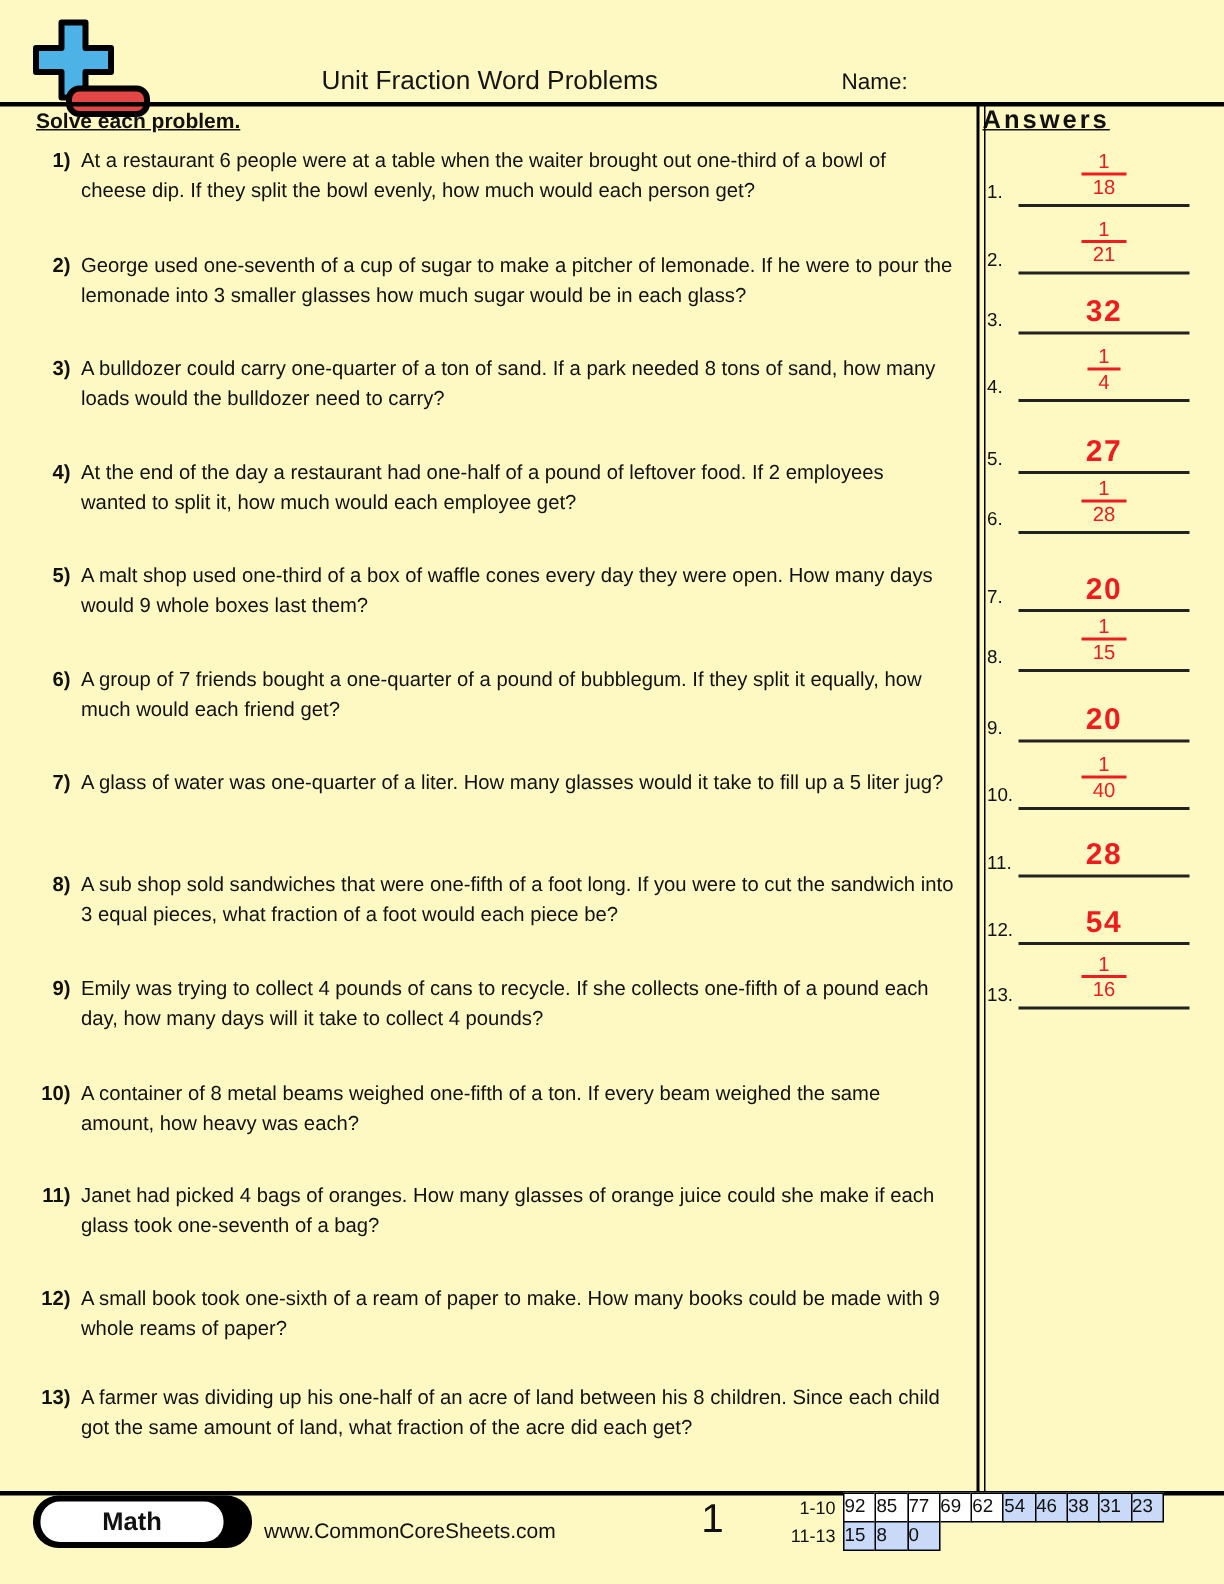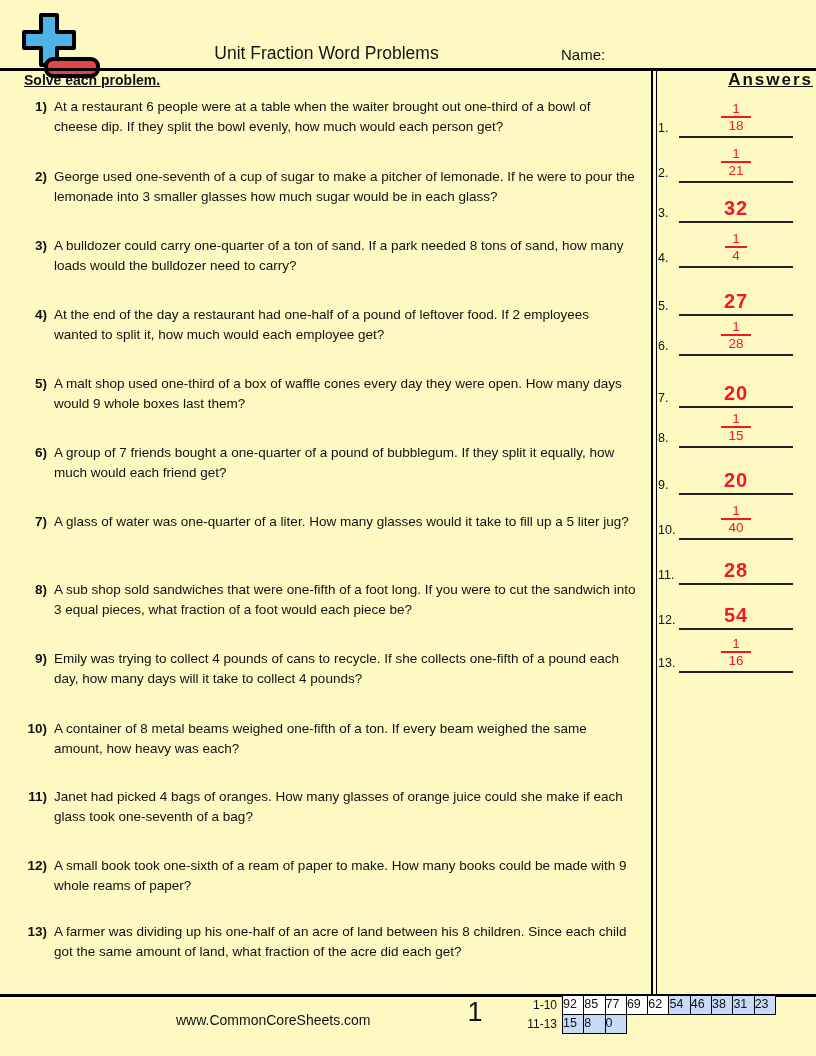--- a/index.html
+++ b/index.html
@@ -9,21 +9,21 @@
     margin:0 auto; overflow:hidden; color:#111;
   }
   
   #title { position:absolute; left:0; top:43px; width:653px; text-align:center;
            font-size:17.5px; color:#151515; }
   #name-label { position:absolute; left:561px; top:46px; font-size:15px; }
   #answer-key { position:absolute; left:622px; top:41px; width:194px; text-align:center;
                 font-size:20px; font-weight:bold; letter-spacing:1px; color:var(--red); }
   #header-line { position:absolute; left:0; top:68px; width:816px; height:3px; background:#000; }
   #instruction { position:absolute; left:24px; top:72px; font-size:14px; font-weight:bold;text-decoration:underline; }
-  #answers-title { position:absolute; left:655px; top:70px; width:158px; text-align:right;
+  #answers-title { position:absolute; left:655px; top:70px; width:158px; text-align:left;
                    font-size:17px; font-weight:bold; letter-spacing:2px;
                    text-decoration:underline; }
   
   .vline { position:absolute; top:68px; height:926px; width:1.5px; background:#000; }
   
   #logo { position:absolute; left:18px; top:12px; }
   
   .problem { position:absolute; left:20px; width:620px; display:flex; }
   .pnum { width:34px; text-align:right; padding-right:7px; font-weight:bold;
           font-size:13.5px; line-height:19.5px; flex:none; }
@@ -194,20 +194,23 @@
         <div class="ans-value"><span class="whole">54</span></div>
       </div>
       <div class="ans-item" style="top: 625px;">
         <span class="ans-num">13.</span>
         <div class="ans-line"></div>
         <div class="ans-value"><span class="frac"><div class="fnum">1</div><div class="fden">16</div></span></div>
       </div>
     </div>
 
   <div id="footer-line"></div>
+  <div id="math-pill">
+    <div id="math-pill-inner">Math</div>
+  </div>
   <div id="website">www.CommonCoreSheets.com</div>
   <div id="page-number">1</div>
   <div id="score-table">
       <div class="score-row">
         <div class="score-label">1-10</div>
         <div class="score-cell first">92</div>
         <div class="score-cell">85</div>
         <div class="score-cell">77</div>
         <div class="score-cell">69</div>
         <div class="score-cell">62</div>

